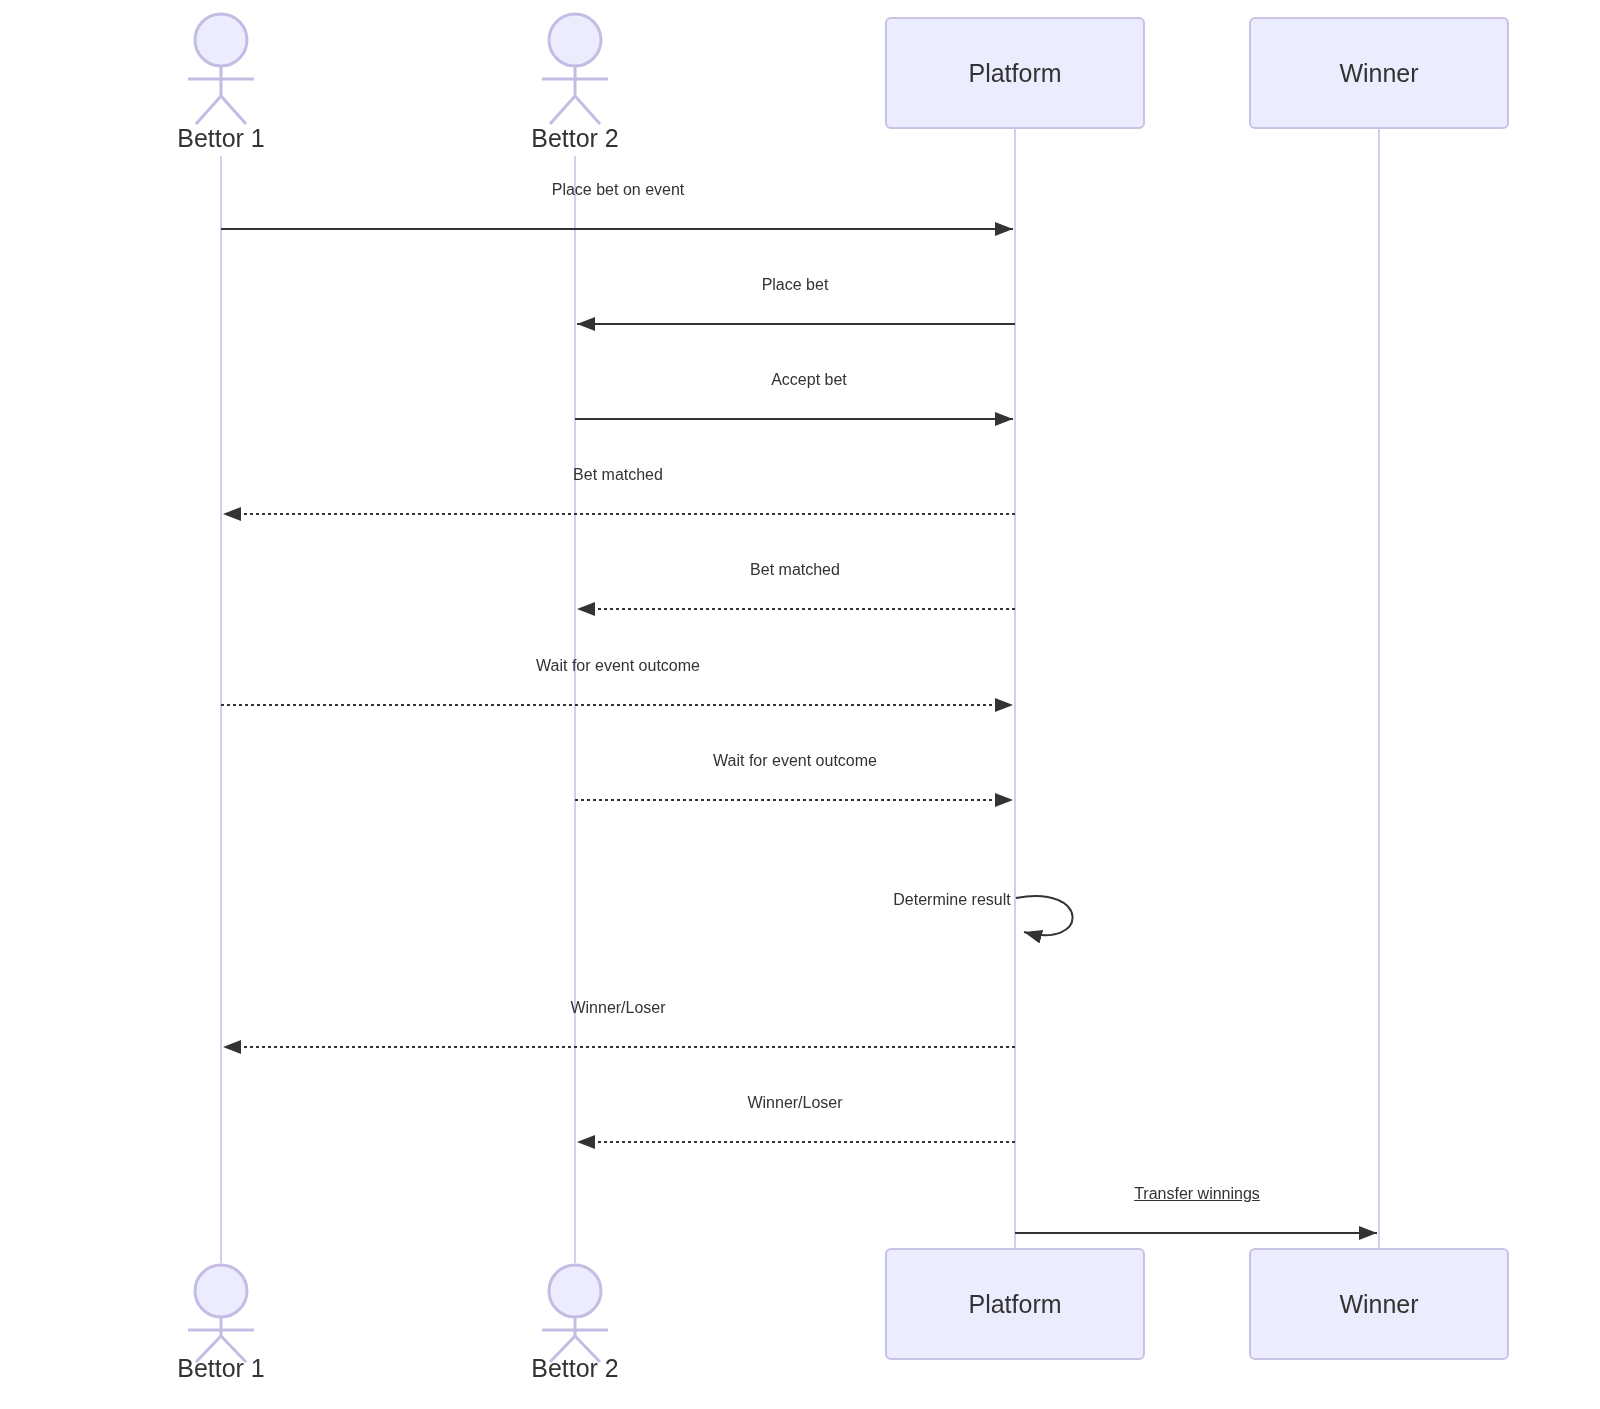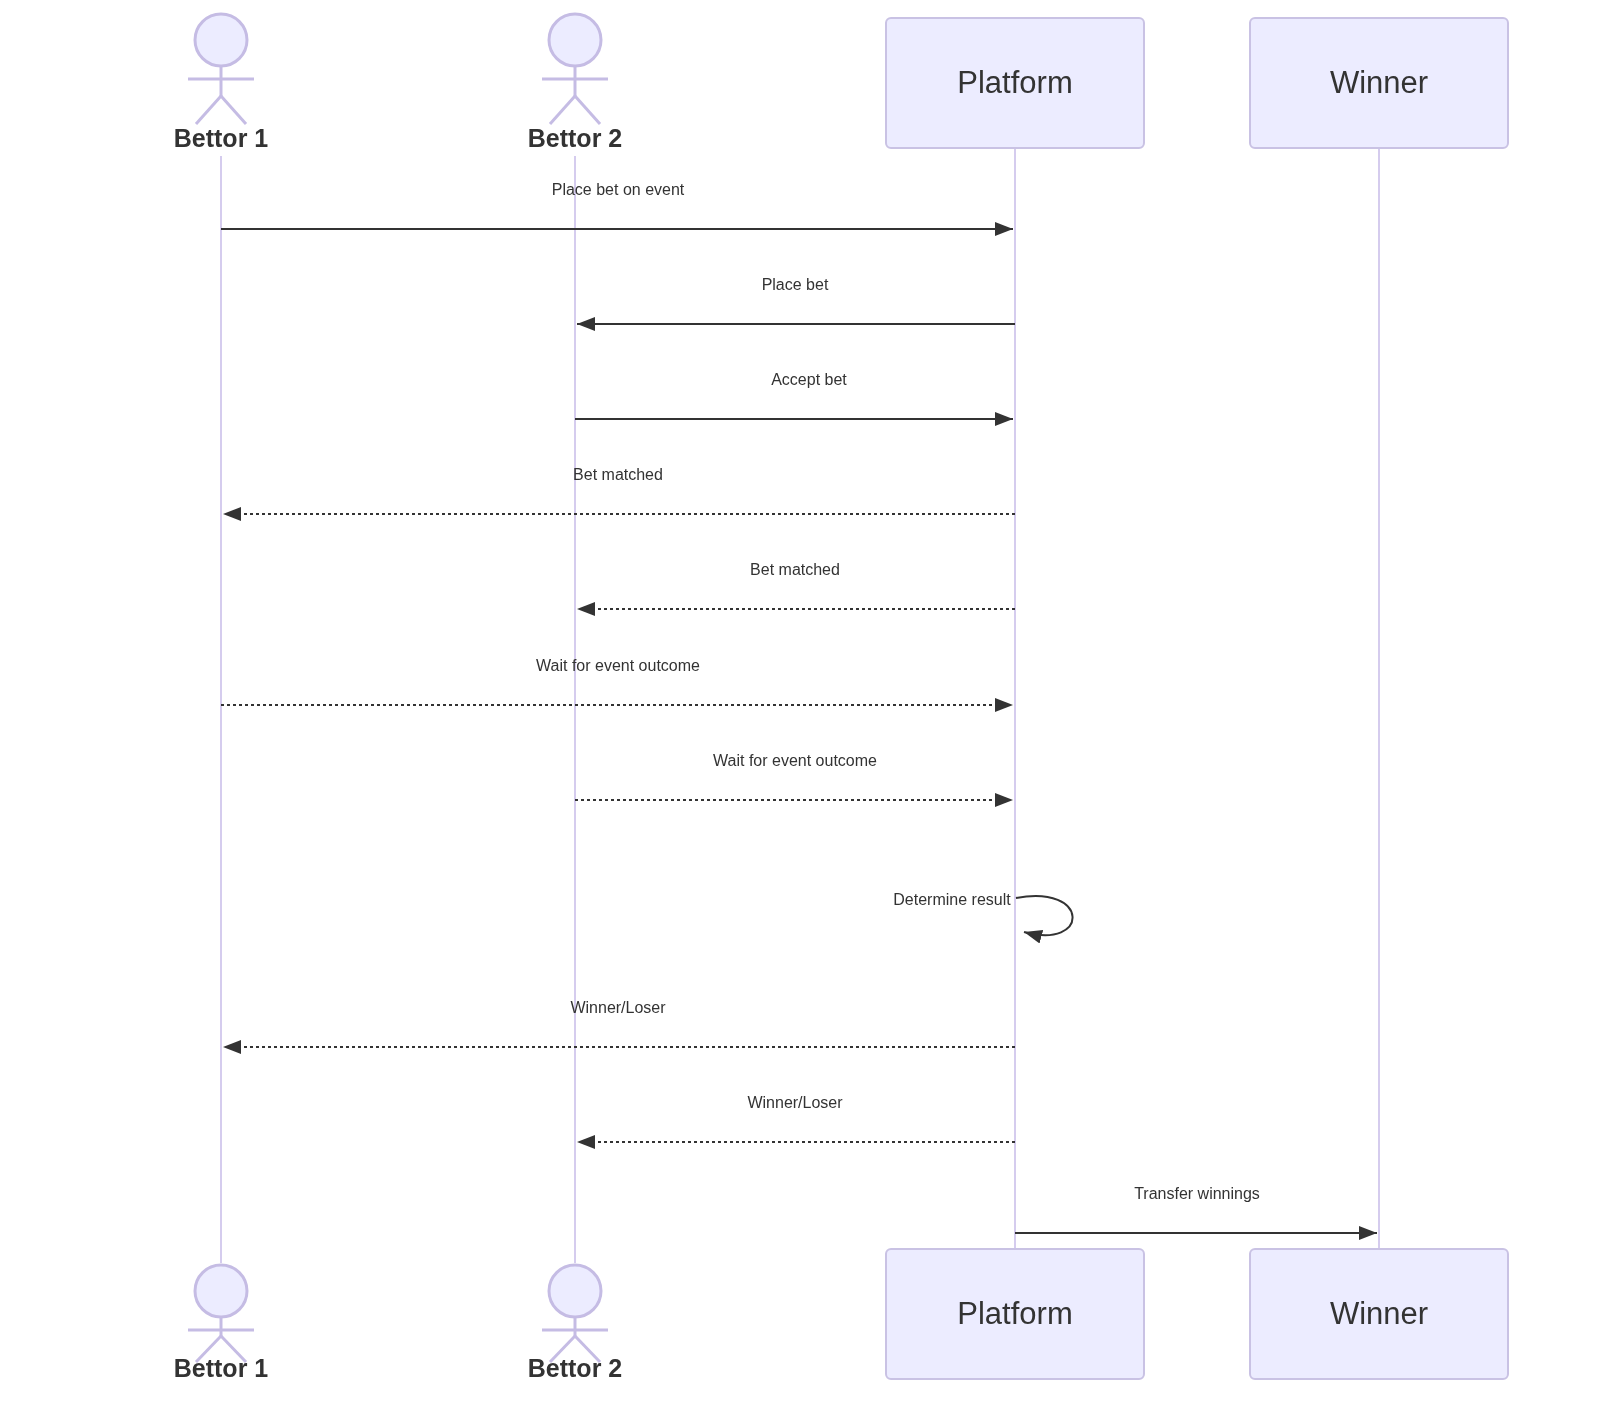--- a/index.html
+++ b/index.html
@@ -28,34 +28,33 @@
     text-align: center;
   }
   .actor-label {
     position: absolute;
     transform: translateX(-50%);
     font-size: 25px;
     line-height: 28px;
     color: #333333;
     white-space: nowrap;
     text-align: right;
-    font-weight: bold;
   }
   .participant-box {
     position: absolute;
     width: 260px;
-    height: 132px;
+    height: 112px;
     background: #ECECFF;
     border: 2px solid #C9C2E4;
     border-radius: 6px;
     box-sizing: border-box;
     display: flex;
     align-items: center;
     justify-content: center;
-    font-size: 31px;
+    font-size: 25px;
     color: #333333;
   }
 </style>
 </head>
 <body>
 
 <div class="diagram">
 
   <svg class="layer" width="1600" height="1409" viewBox="0 0 1600 1409">
     <defs>
@@ -137,15 +136,15 @@
   <div class="msg-label" style="left:618px; top:176px;">Place bet on event</div>
   <div class="msg-label" style="left:795px; top:271px;">Place bet</div>
   <div class="msg-label" style="left:809px; top:366px;">Accept bet</div>
   <div class="msg-label" style="left:618px; top:461px;">Bet matched</div>
   <div class="msg-label" style="left:795px; top:556px;">Bet matched</div>
   <div class="msg-label" style="left:618px; top:652px;">Wait for event outcome</div>
   <div class="msg-label" style="left:795px; top:747px;">Wait for event outcome</div>
   <div class="msg-label" style="left:952px; top:842px;margin-top:44px;">Determine result</div>
   <div class="msg-label" style="left:618px; top:994px;">Winner/Loser</div>
   <div class="msg-label" style="left:795px; top:1089px;">Winner/Loser</div>
-  <div class="msg-label" style="left:1197px; top:1180px;">Transfer winnings</div>
+  <div class="msg-label" style="left:1197px; top:1180px;text-decoration:underline;">Transfer winnings</div>
 
 </div>
 
 </body></html>

